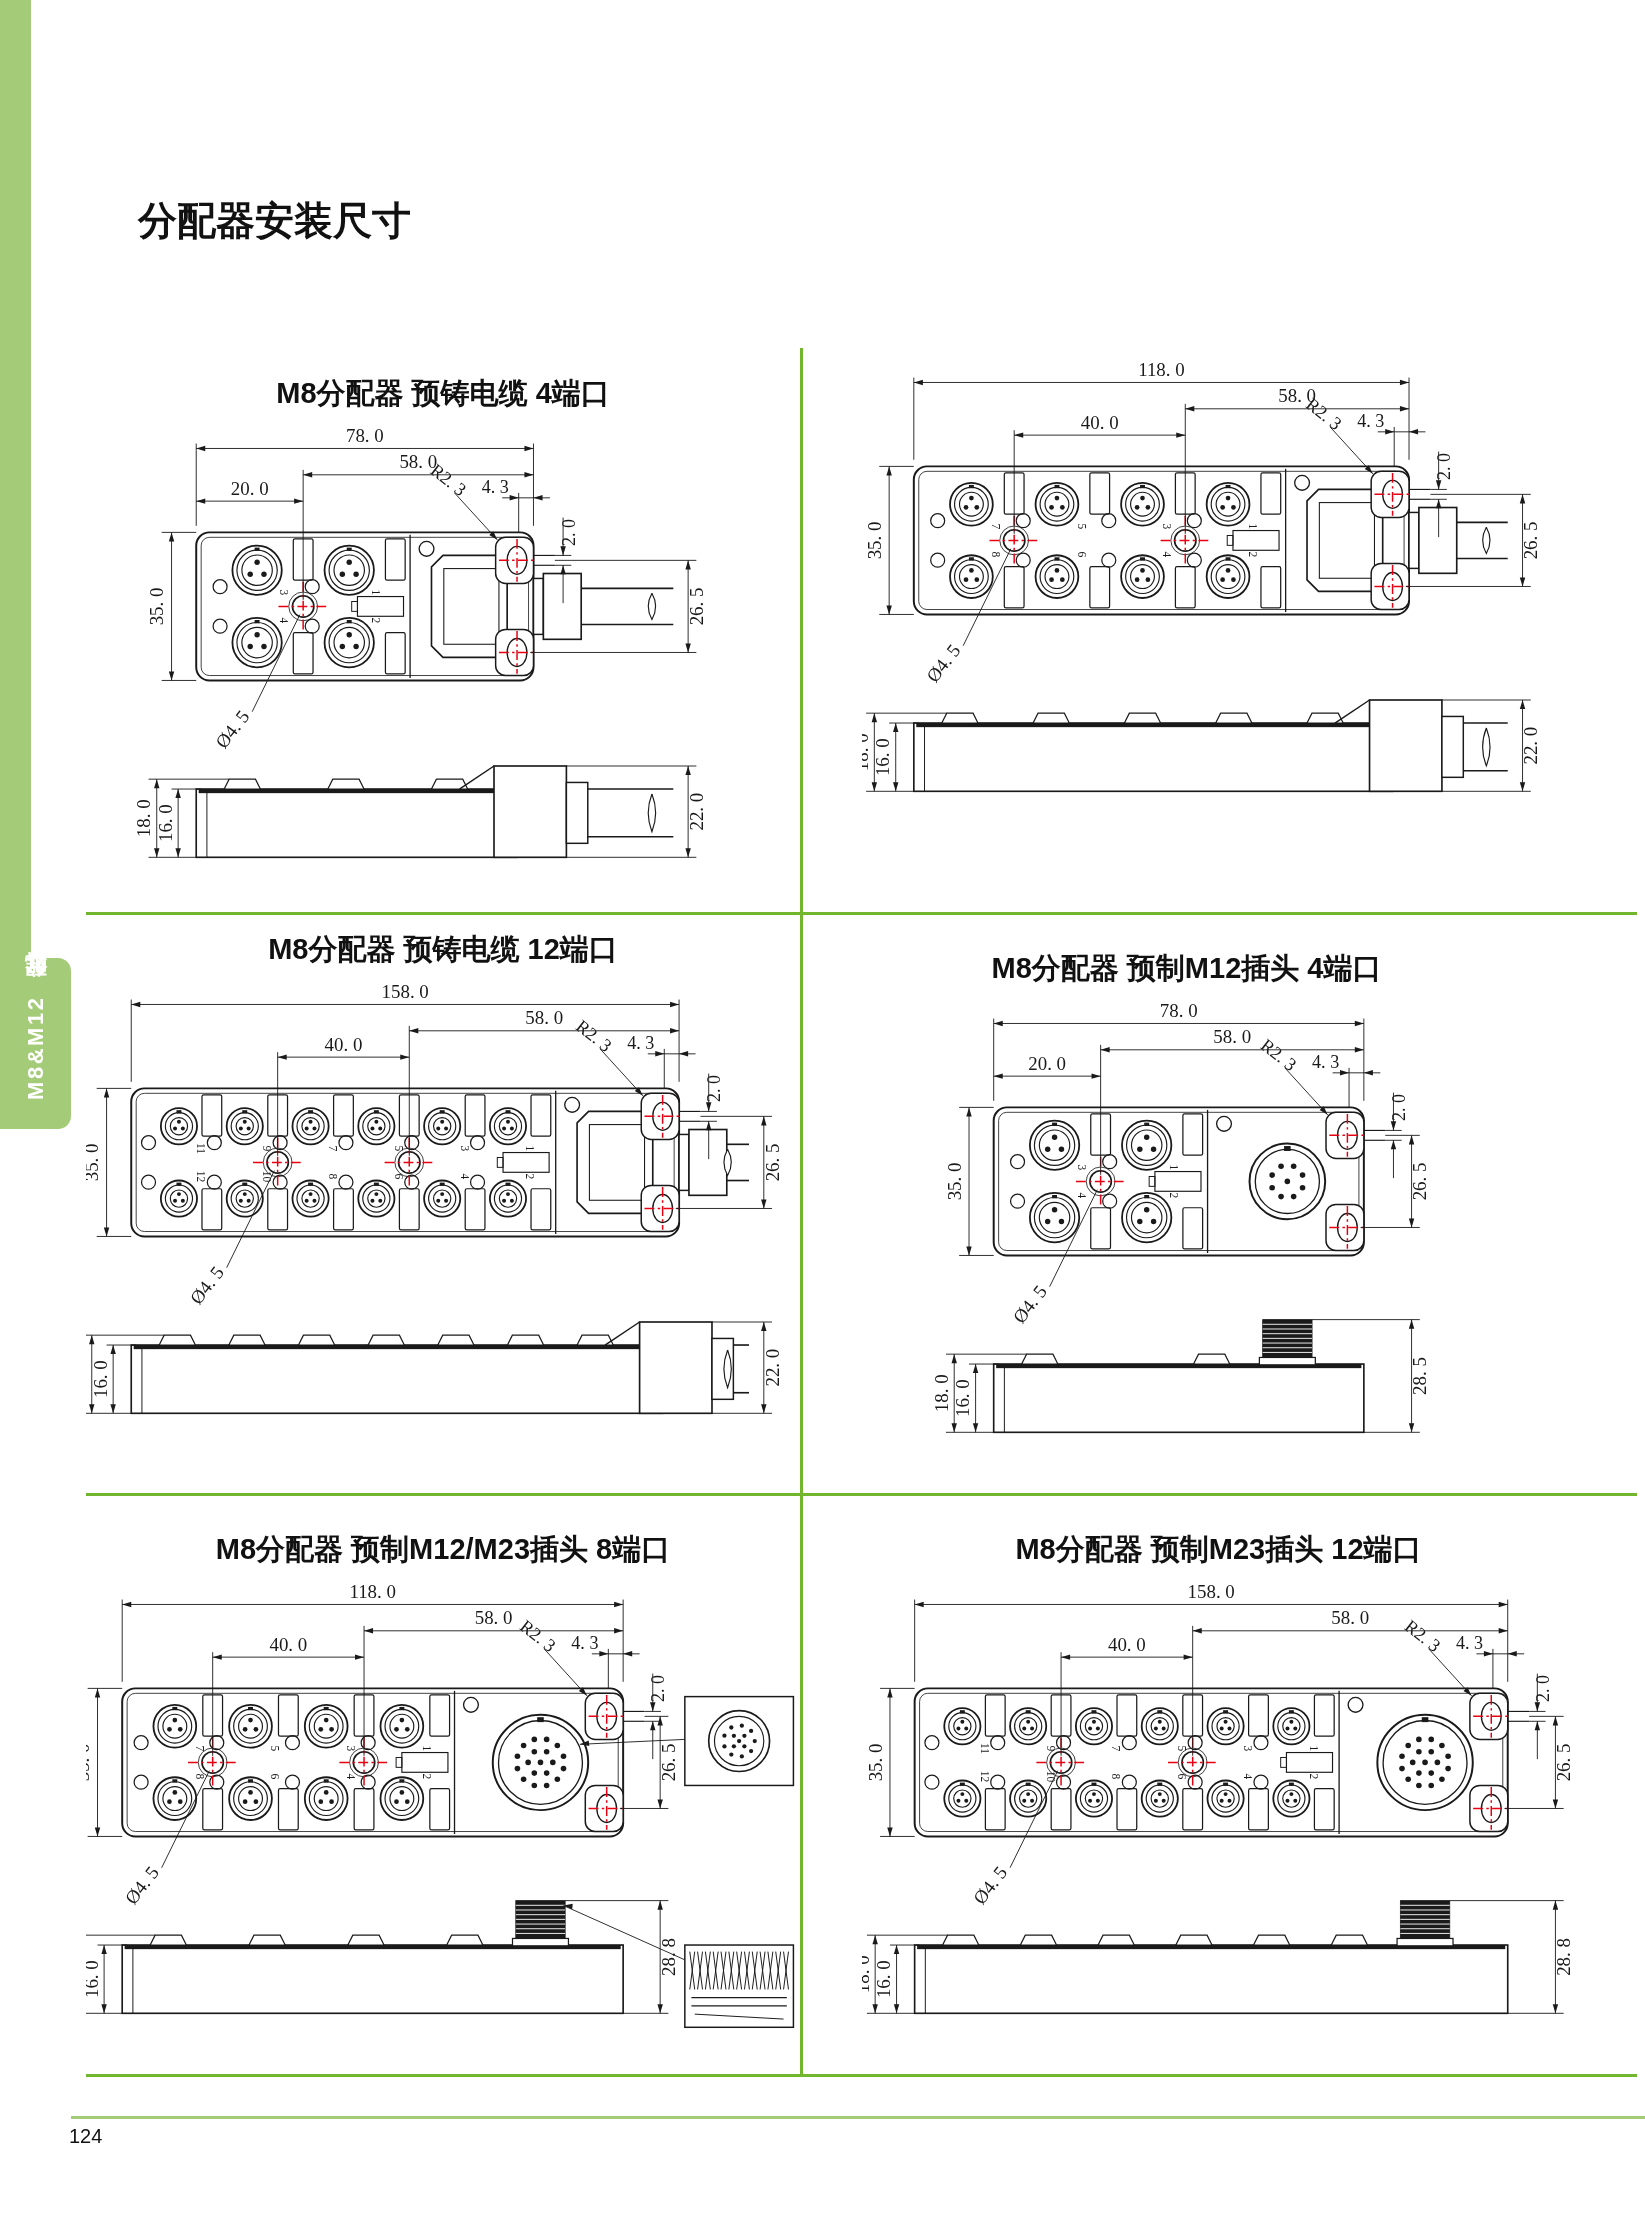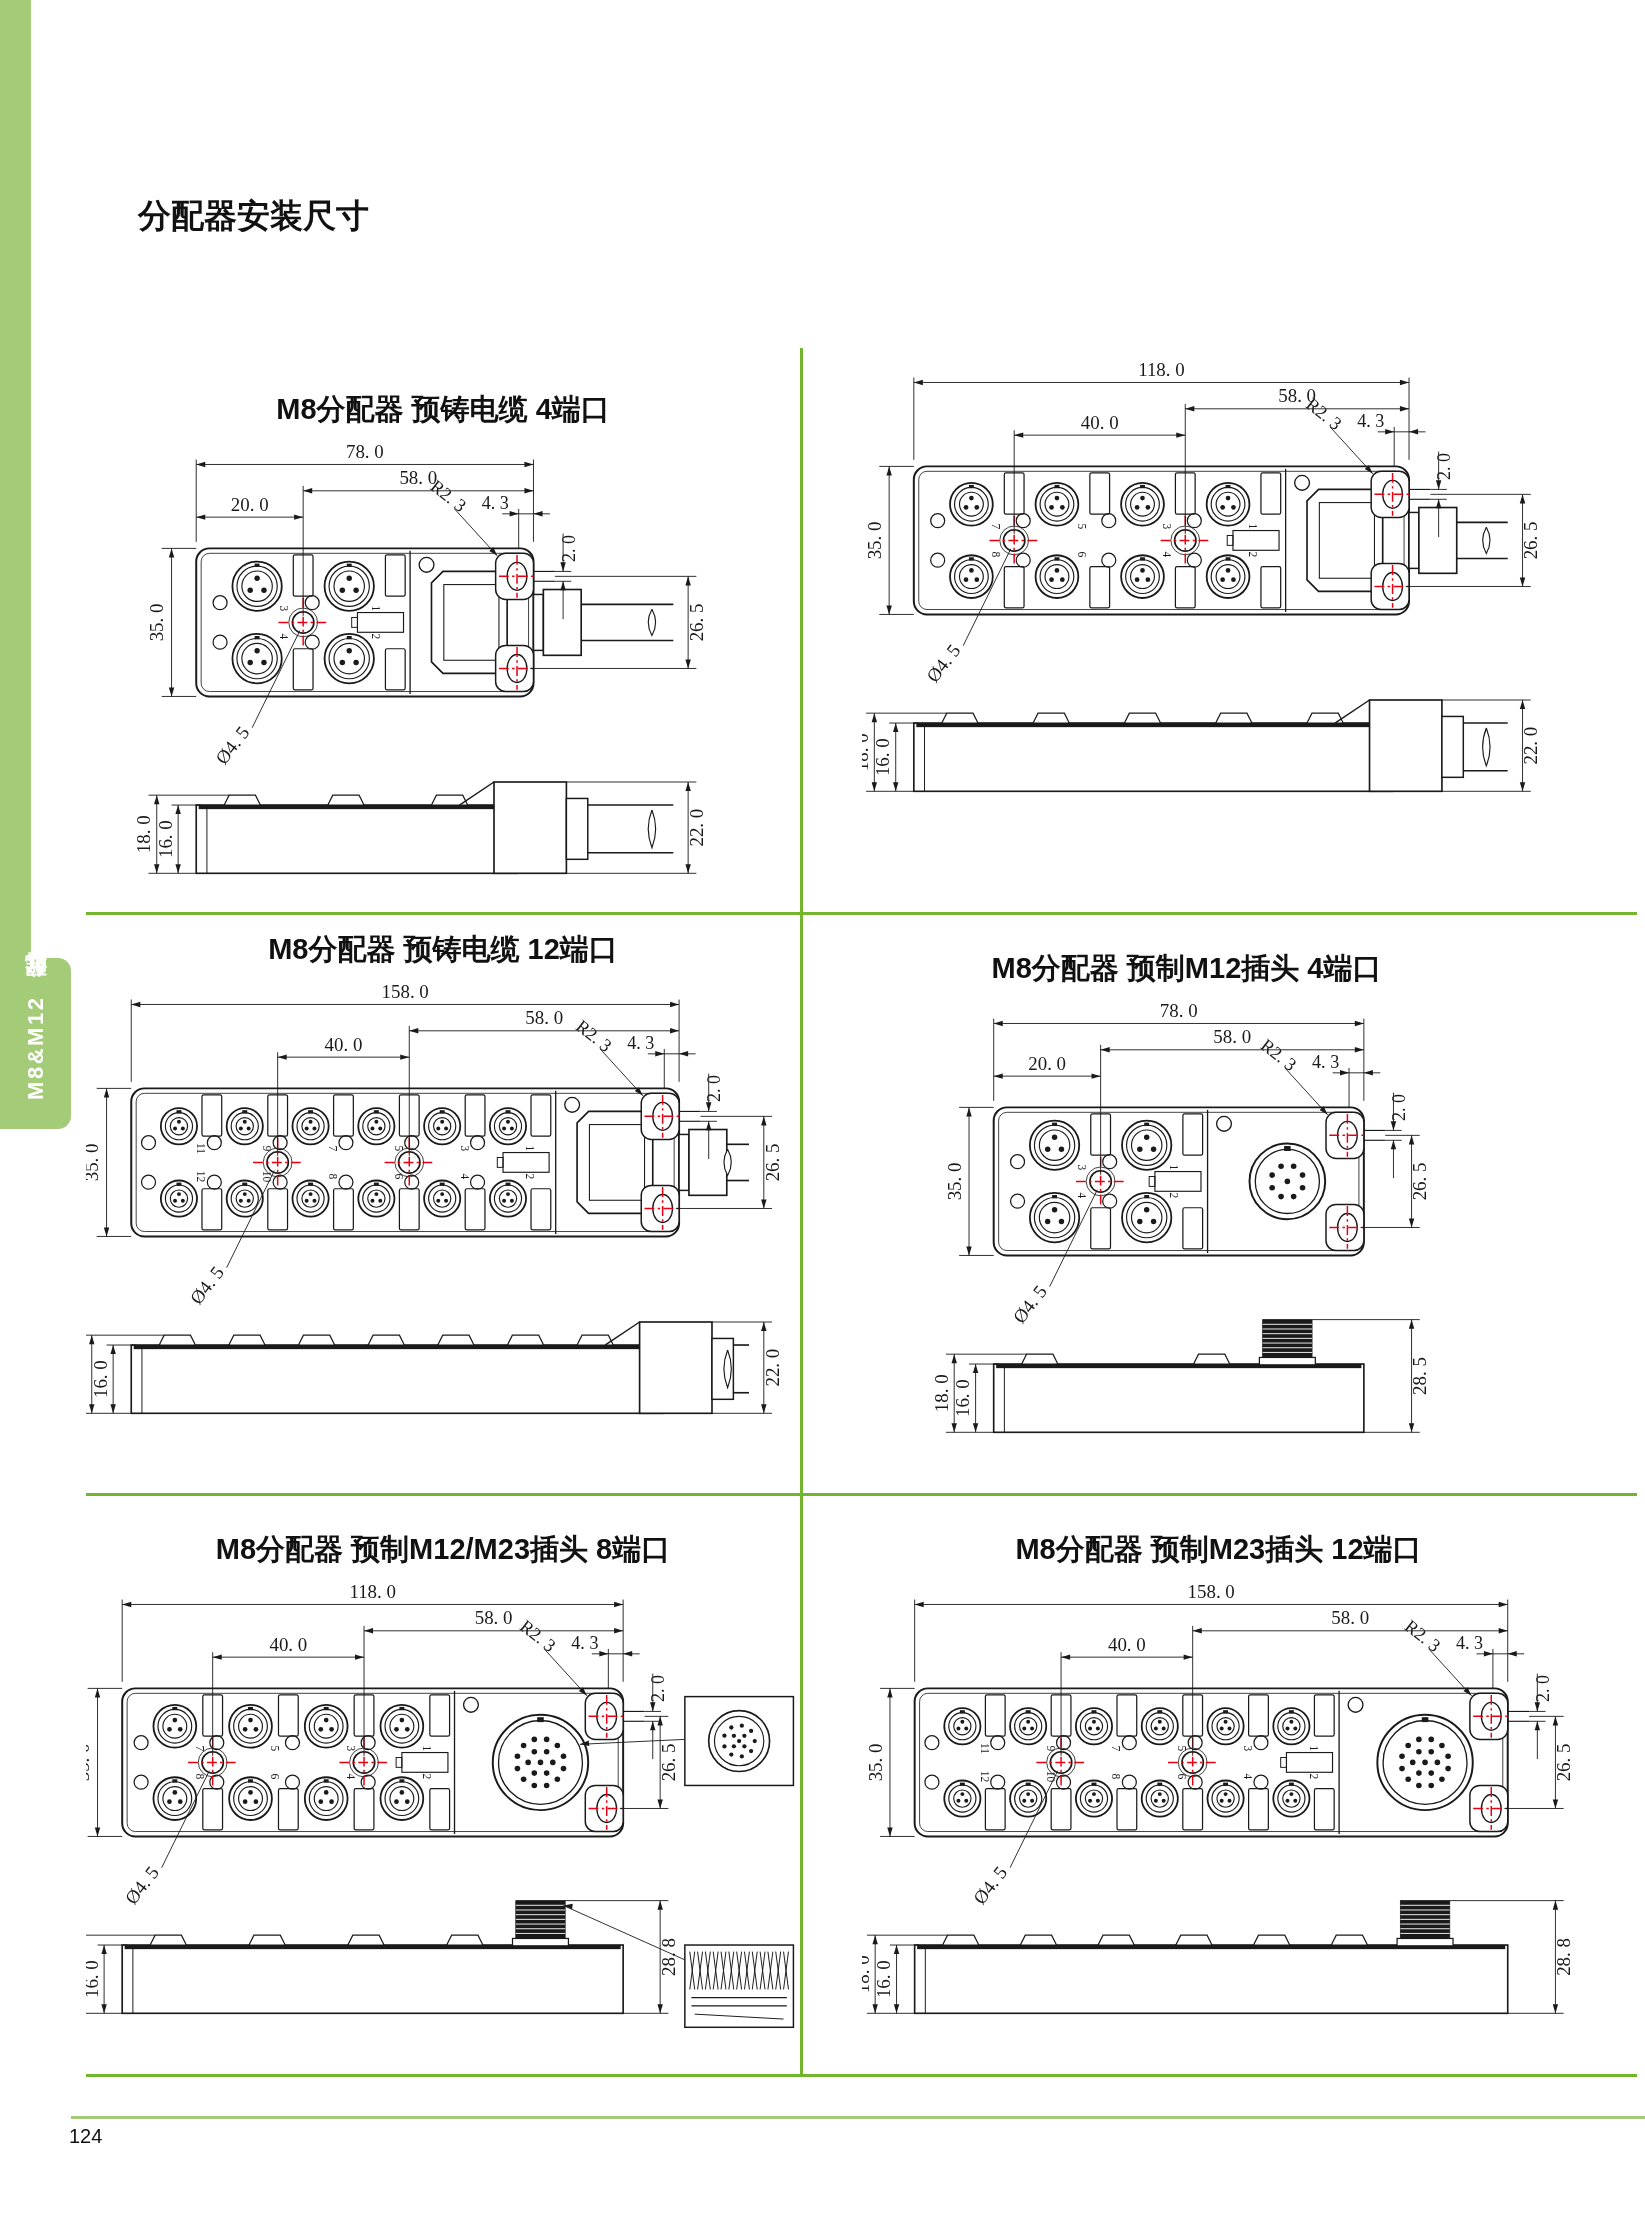--- a/index.html
+++ b/index.html
@@ -5,36 +5,36 @@
   html,body{margin:0;padding:0;}
   body{width:1645px;height:2216px;position:relative;background:#ffffff;
        font-family:"Liberation Sans", sans-serif;color:#111;overflow:hidden;}
   .green-bar{position:absolute;left:0;top:0;width:31px;height:1129px;background:#a4cb78;}
   .side-tab{position:absolute;left:0;top:958px;width:71px;height:171px;background:#a4cb78;
             border-radius:0 13px 13px 0;}
   .tab-text{position:absolute;left:50%;top:50%;
             transform:translate(-50%,-50%) rotate(180deg);
             writing-mode:vertical-rl;color:#fff;font-weight:bold;font-size:22px;
             letter-spacing:2.5px;white-space:nowrap;}
-  .page-title{position:absolute;left:138px;top:194px;font-size:33px;font-weight:bold;margin:0;}
+  .page-title{position:absolute;left:138px;top:194px;font-size:39px;font-weight:bold;margin:0;}
   .divider-v{position:absolute;left:800px;top:348px;width:2.5px;height:1728px;background:#72b62e;}
   .divider-h{position:absolute;left:86px;width:1551px;height:2.5px;background:#72b62e;}
   #div-h1{top:912px}
   #div-h2{top:1493px}
   .bottom-line{position:absolute;left:86px;top:2074px;width:1551px;height:2.5px;background:#72b62e;}
   .footer-line{position:absolute;left:71px;top:2116px;width:1575px;height:3.3px;background:#a4cb78;}
   .page-number{position:absolute;left:69px;top:2125px;font-size:20px;}
   .panel{position:absolute;}
   #panel-0{left:86px;top:348px;width:714px;height:564px;}
   #panel-1{left:800px;top:348px;width:837px;height:564px;}
   #panel-2{left:86px;top:894px;width:714px;height:580px;}
   #panel-3{left:768px;top:913px;width:837px;height:580px;}
   #panel-4{left:86px;top:1494px;width:714px;height:424px;}
   #panel-5{left:800px;top:1494px;width:837px;height:629px;}
-  .panel-title{text-align:center;font-size:29px;font-weight:bold;margin-top:42px;}
+  .panel-title{text-align:center;font-size:29px;font-weight:bold;margin-top:26px;}
   .r23 .panel-title{margin-top:36px;}
   svg.drawing{display:block;margin:3.3px auto 0;}
   svg text{font-family:"Liberation Serif", serif;}
 </style>
 </head>
 <body>
 
 <div class="green-bar"></div>
 <div class="side-tab">
   <span class="tab-text">M8&amp;M12分配器</span>

